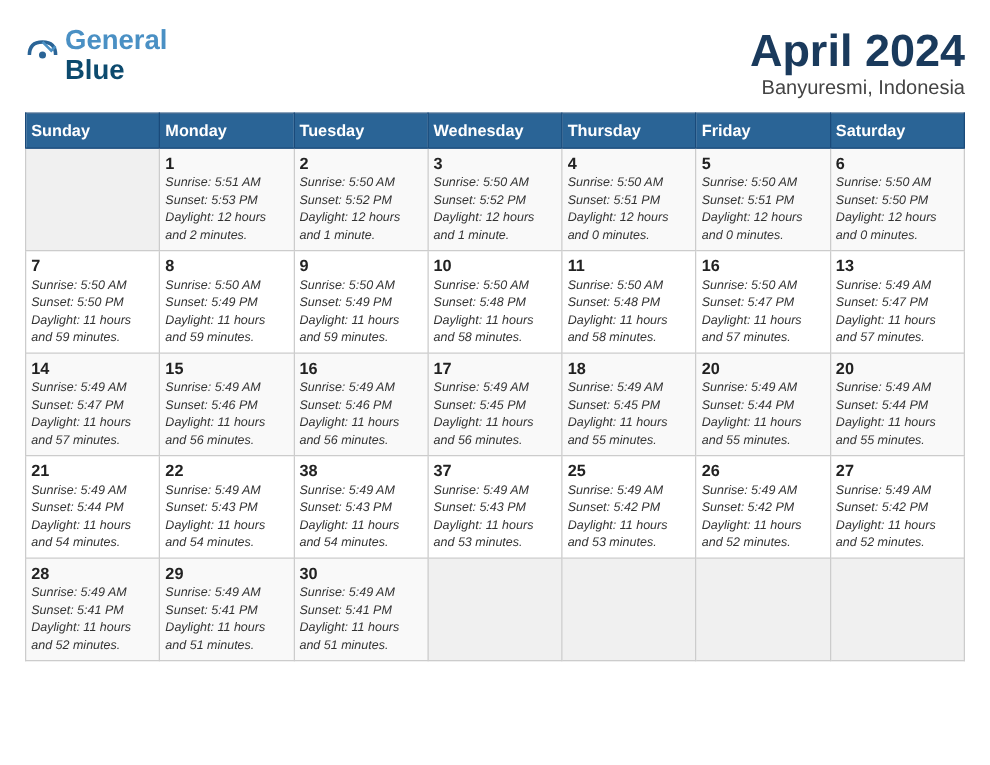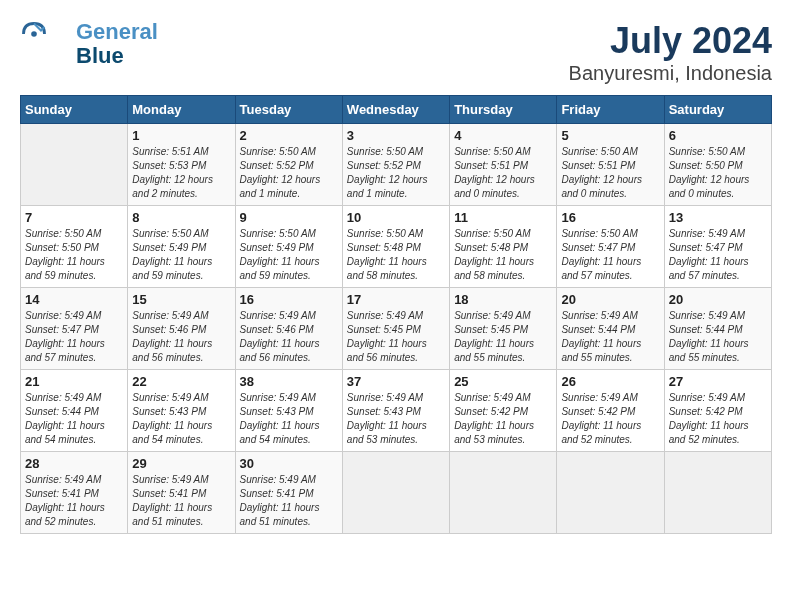--- a/index.html
+++ b/index.html
@@ -11,22 +11,21 @@
       padding: 20px;
     }
     .header {
       display: flex;
       justify-content: space-between;
       align-items: flex-start;
       margin-bottom: 10px;
     }
     .logo {
       display: flex;
-      align-items: flex-start;
-      gap: 24px;
+      align-items: center;
     }
     .logo-text {
       font-size: 22px;
       font-weight: bold;
       color: #1a3a5c;
       line-height: 1.1;
     }
     .logo-text span {
       color: #4a90c4;
     }
@@ -37,21 +36,21 @@
     }
     .title-block {
       text-align: right;
     }
     .month-title {
       font-size: 36px;
       font-weight: bold;
       color: #1a3a5c;
     }
     .location-title {
-      font-size: 20px;
+      font-size: 16px;
       color: #444;
     }
     table {
       width: 100%;
       border-collapse: collapse;
       font-size: 11px;
     }
     thead tr th {
       background-color: #2a6496;
       color: #fff;
@@ -101,21 +100,21 @@
       <path d="M5 20 Q5 5 20 5 Q35 5 35 20" fill="none" stroke="#2a6496" stroke-width="4"></path>
       <path d="M20 5 L30 15 L35 10" fill="none" stroke="#4a90c4" stroke-width="3"></path>
       <circle cx="20" cy="20" r="4" fill="#2a6496"></circle>
     </svg>
     <div style="display:flex;flex-direction:column;">
       <span class="logo-text"><span>General</span></span>
       <span class="logo-text" style="color:#0c4a6e;">Blue</span>
     </div>
   </div>
   <div class="title-block">
-    <div class="month-title">July 2024</div>
+    <div class="month-title">April 2024</div>
     <div class="location-title">Banyuresmi, Indonesia</div>
   </div>
 </div>
 
 <table>
   <thead>
     <tr id="weekday-header">
         <th>Sunday</th>
         <th>Monday</th>
         <th>Tuesday</th>

